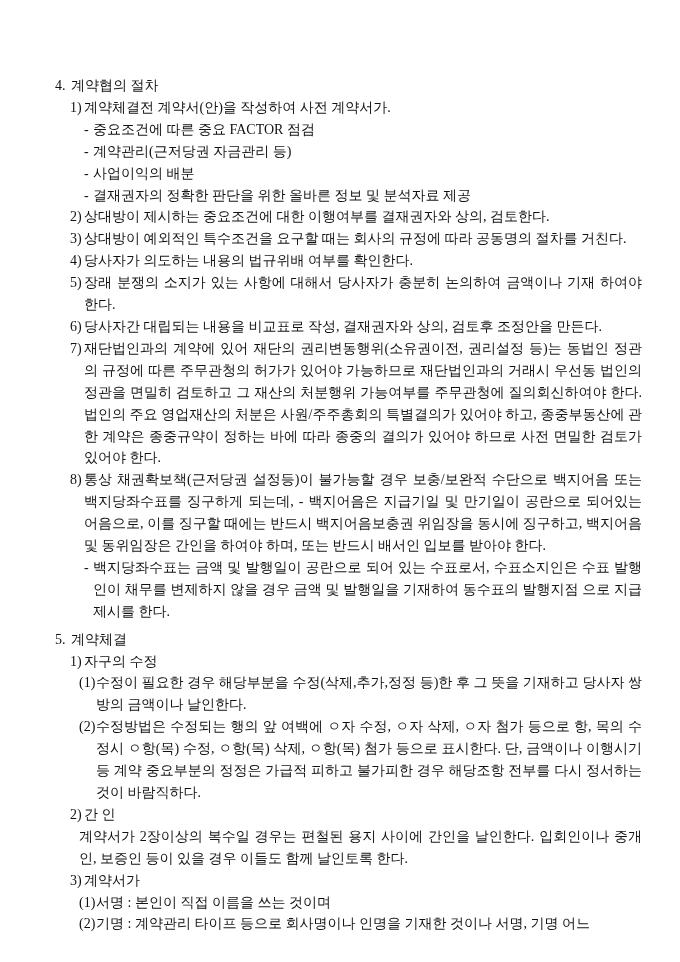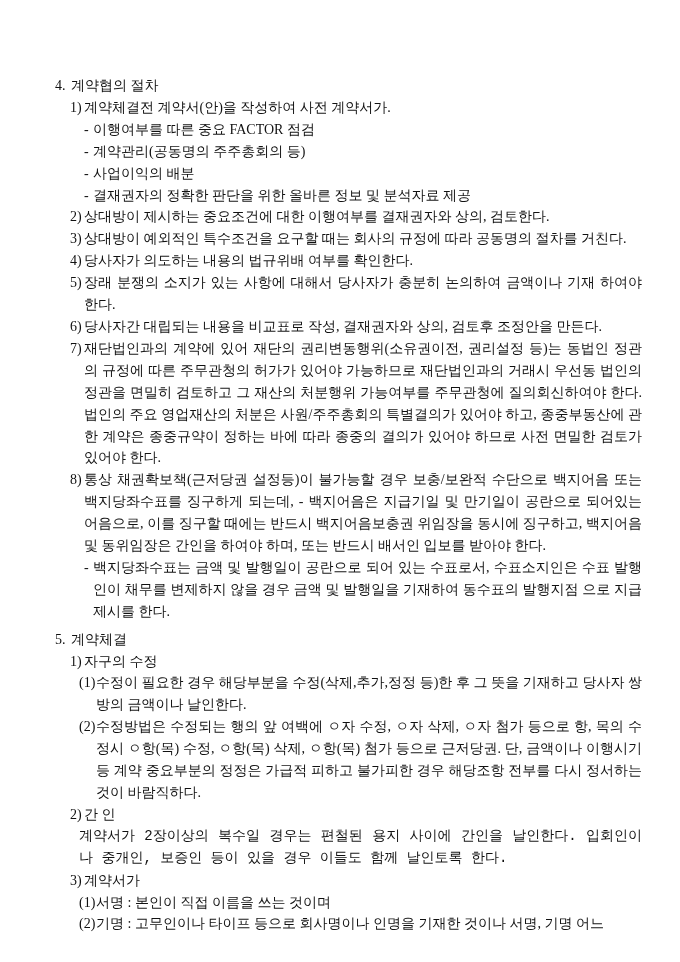--- a/index.html
+++ b/index.html
@@ -36,44 +36,44 @@
     word-break: break-all;
   }
   
   .sec .marker   { width: 16px; }      
   .lvl2          { margin-left: 15px; }
   .lvl2 .marker  { width: 14px; }      
   .dash          { margin-left: 29px; }
   .dash .marker  { width: 9px; }       
   .paren         { margin-left: 24px; }
   .paren .marker { width: 17px; }      
-  .para          { margin-left: 24px; font-family: Liberation Mono, monospace; }
+  .para          { margin-left: 24px; }
   .section-block + .section-block { margin-top: 6px; }
 </style>
 </head>
 <body>
 
 <div class="page">
   <div class="doc" id="doc">
       <div class="section-block">
         <div class="row sec">
           <span class="marker">4.</span>
           <span class="txt">계약협의 절차</span>
         </div>
         <div class="row lvl2">
           <span class="marker">1)</span>
           <span class="txt">계약체결전 계약서(안)을 작성하여 사전 계약서가.</span>
         </div>
         <div class="row dash">
           <span class="marker">-</span>
-          <span class="txt">이행여부를 따른 중요 FACTOR 점검</span>
+          <span class="txt">중요조건에 따른 중요 FACTOR 점검</span>
         </div>
         <div class="row dash">
           <span class="marker">-</span>
-          <span class="txt">계약관리(공동명의 주주총회의 등)</span>
+          <span class="txt">계약관리(근저당권 자금관리 등)</span>
         </div>
         <div class="row dash">
           <span class="marker">-</span>
           <span class="txt">사업이익의 배분</span>
         </div>
         <div class="row dash">
           <span class="marker">-</span>
           <span class="txt">결재권자의 정확한 판단을 위한 올바른 정보 및 분석자료 제공</span>
         </div>
         <div class="row lvl2">
@@ -117,36 +117,36 @@
         <div class="row lvl2">
           <span class="marker">1)</span>
           <span class="txt">자구의 수정</span>
         </div>
         <div class="row paren">
           <span class="marker">(1)</span>
           <span class="txt">수정이 필요한 경우 해당부분을 수정(삭제,추가,정정 등)한 후 그 뜻을 기재하고 당사자 쌍방의 금액이나 날인한다.</span>
         </div>
         <div class="row paren">
           <span class="marker">(2)</span>
-          <span class="txt">수정방법은 수정되는 행의 앞 여백에 ㅇ자 수정, ㅇ자 삭제, ㅇ자 첨가 등으로 항, 목의 수정시 ㅇ항(목) 수정, ㅇ항(목) 삭제, ㅇ항(목) 첨가 등으로 근저당권. 단, 금액이나 이행시기 등 계약 중요부분의 정정은 가급적 피하고 불가피한 경우 해당조항 전부를 다시 정서하는 것이 바람직하다.</span>
+          <span class="txt">수정방법은 수정되는 행의 앞 여백에 ㅇ자 수정, ㅇ자 삭제, ㅇ자 첨가 등으로 항, 목의 수정시 ㅇ항(목) 수정, ㅇ항(목) 삭제, ㅇ항(목) 첨가 등으로 표시한다. 단, 금액이나 이행시기 등 계약 중요부분의 정정은 가급적 피하고 불가피한 경우 해당조항 전부를 다시 정서하는 것이 바람직하다.</span>
         </div>
         <div class="row lvl2">
           <span class="marker">2)</span>
           <span class="txt">간 인</span>
         </div>
         <div class="row para">
           <span class="txt">계약서가 2장이상의 복수일 경우는 편철된 용지 사이에 간인을 날인한다. 입회인이나 중개인, 보증인 등이 있을 경우 이들도 함께 날인토록 한다.</span>
         </div>
         <div class="row lvl2">
           <span class="marker">3)</span>
           <span class="txt">계약서가</span>
         </div>
         <div class="row paren">
           <span class="marker">(1)</span>
           <span class="txt">서명 : 본인이 직접 이름을 쓰는 것이며</span>
         </div>
         <div class="row paren">
           <span class="marker">(2)</span>
-          <span class="txt">기명 : 고무인이나 타이프 등으로 회사명이나 인명을 기재한 것이나 서명, 기명 어느</span>
+          <span class="txt">기명 : 계약관리 타이프 등으로 회사명이나 인명을 기재한 것이나 서명, 기명 어느</span>
         </div>
       </div>
     </div>
 </div>
 
 </body></html>

